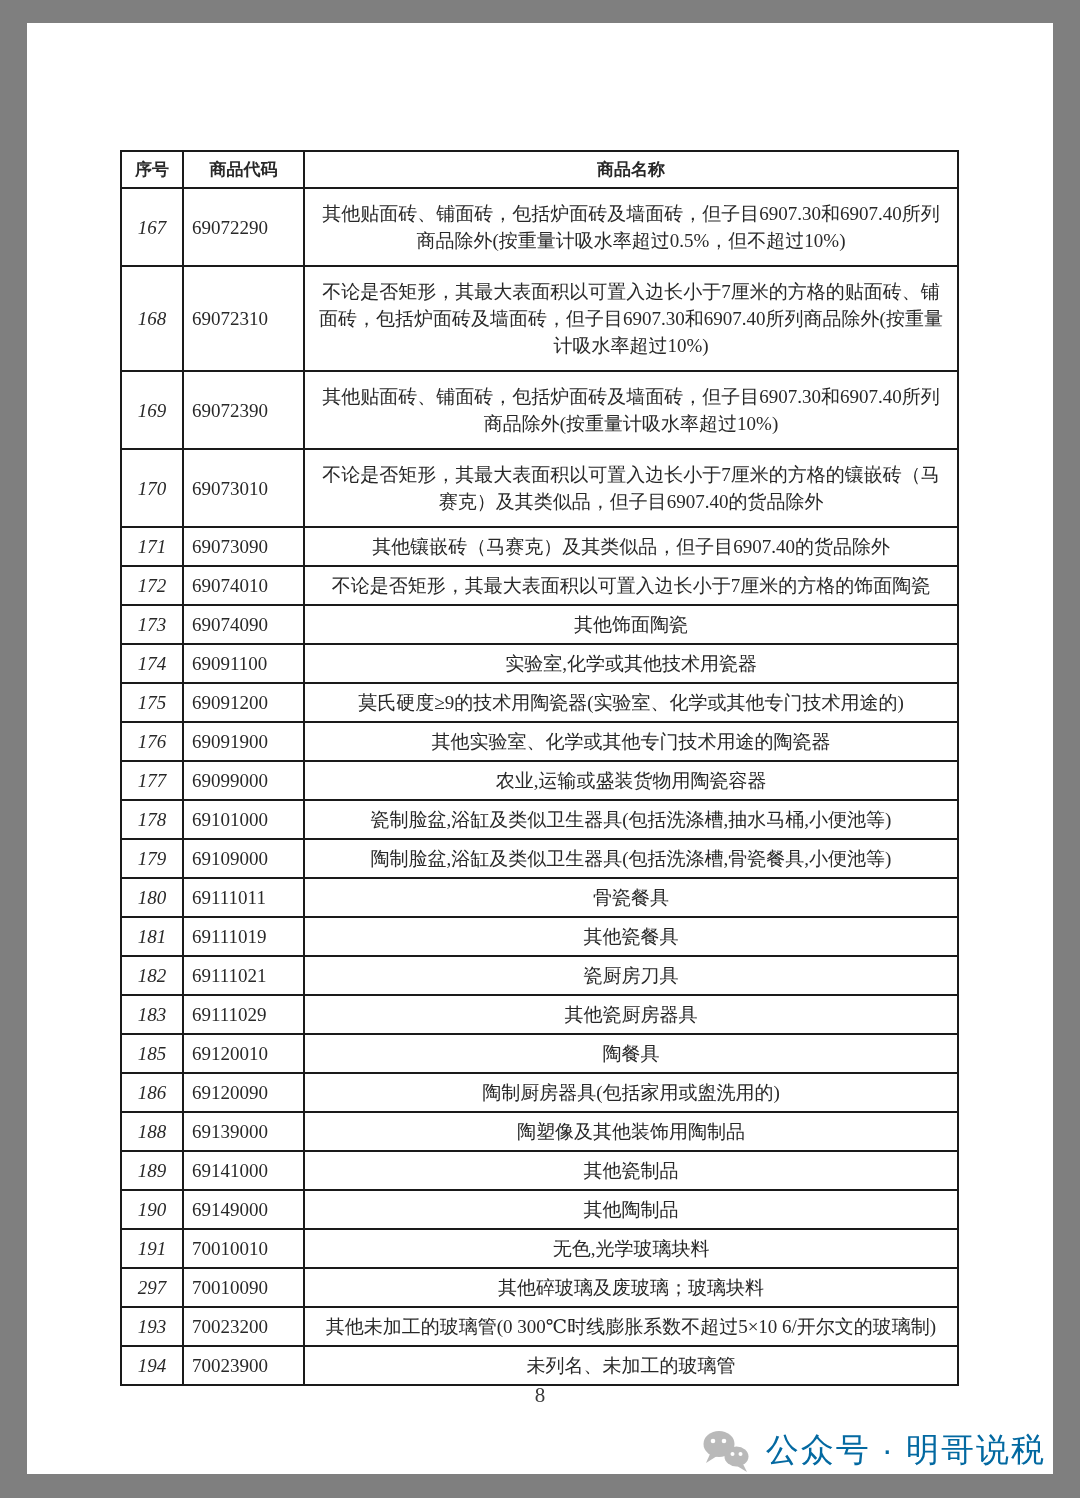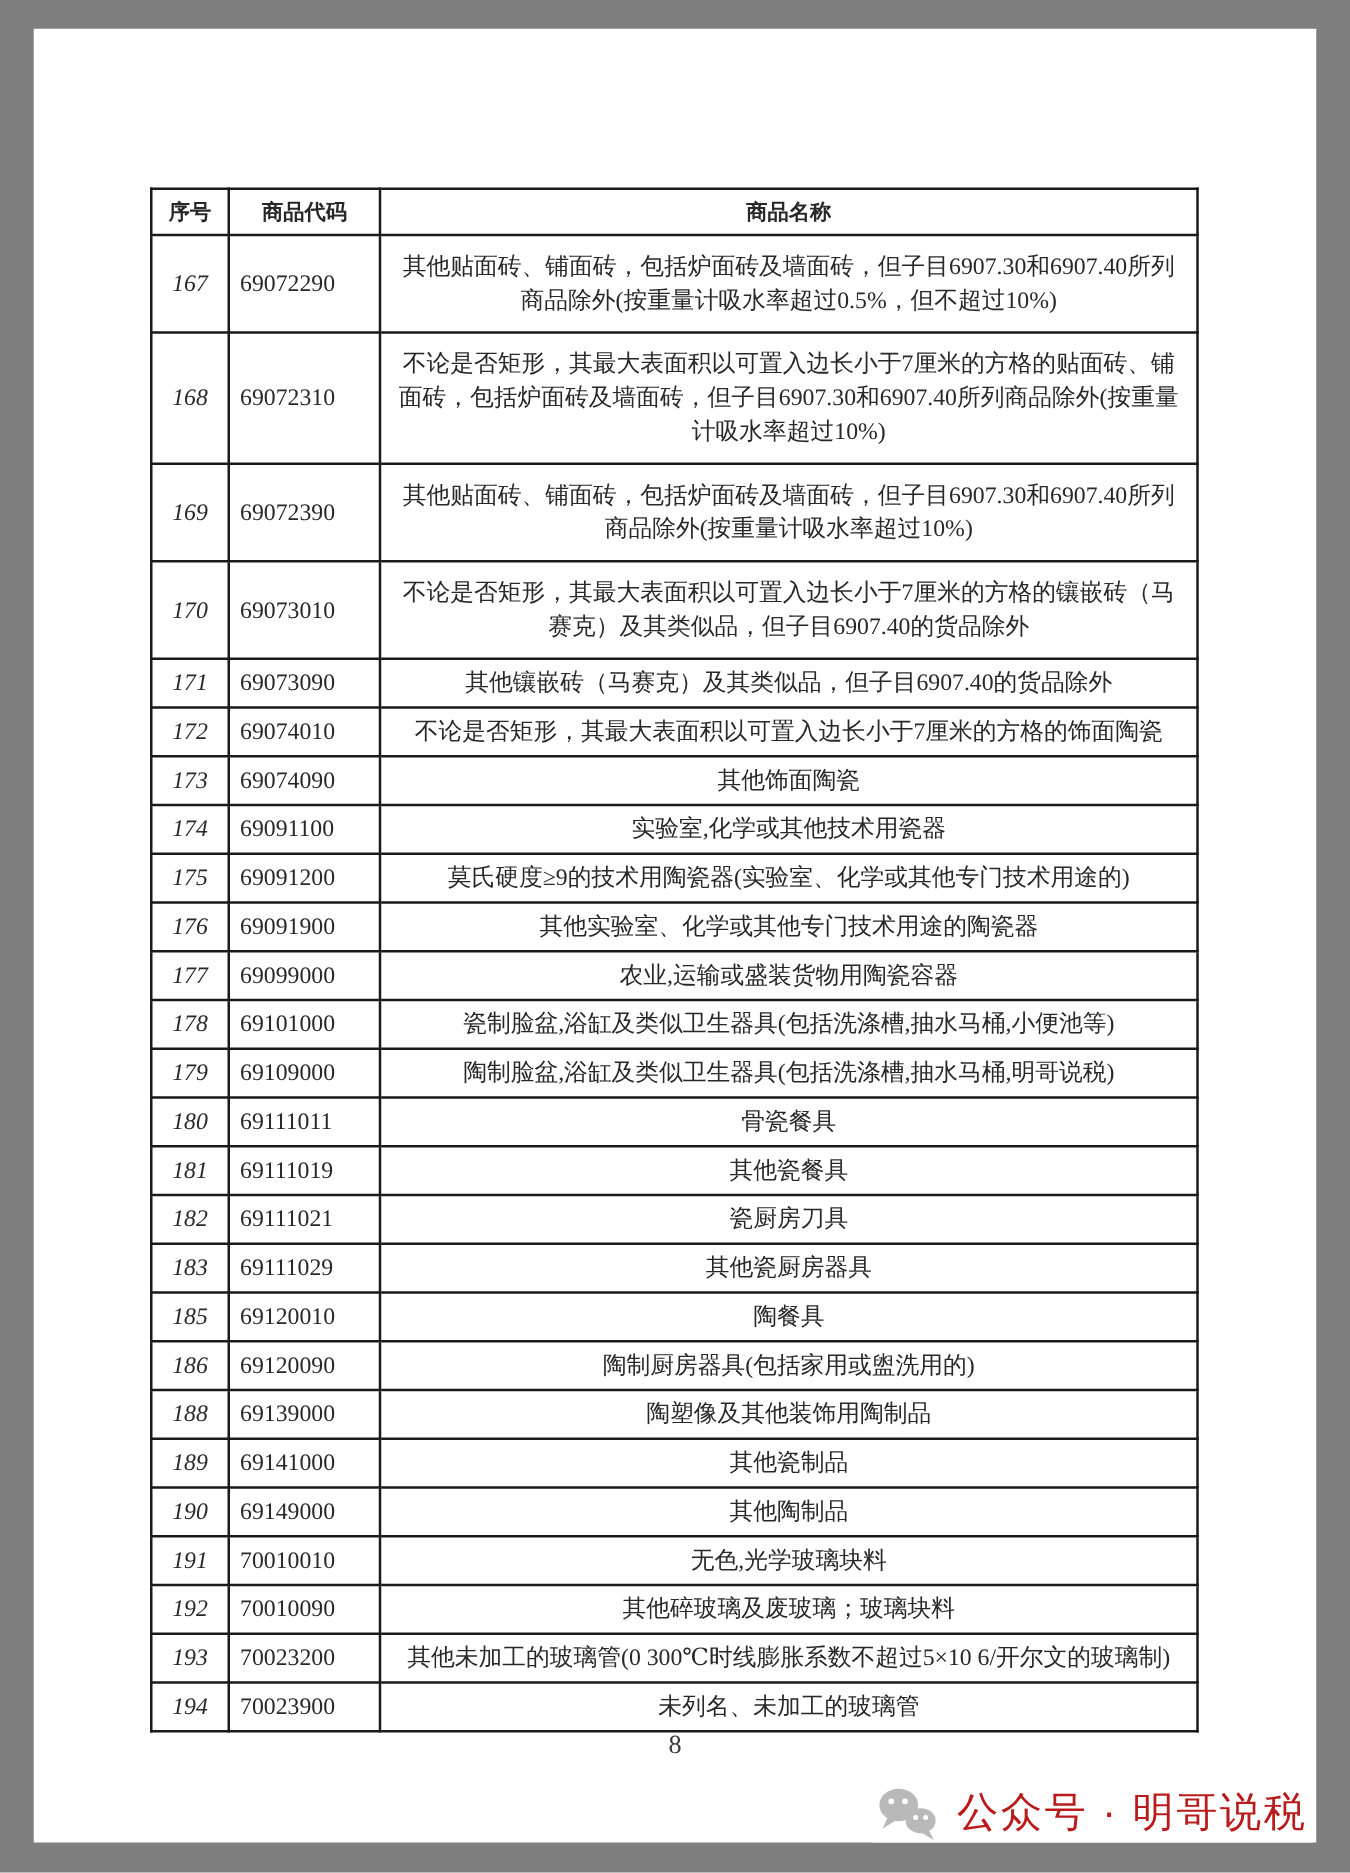--- a/index.html
+++ b/index.html
@@ -62,21 +62,21 @@
     display: flex;
     align-items: center;
     gap: 12px;
     padding-right: 4px;
     background: #ffffff;
   }
   .watermark-text {
     font-family: "Liberation Sans", "DejaVu Sans", sans-serif;
     font-size: 33px;
     letter-spacing: 2px;
-    color: #b91c1c;
+    color: #0369a1;
     white-space: nowrap;
   }
   .wm-icon { display: block; }
 </style>
 </head>
 <body>
 
 <div class="page">
 
   <table class="goods">
@@ -161,21 +161,21 @@
 
   <tr class="single">
     <td class="no">178</td>
     <td class="code">69101000</td>
     <td class="name">瓷制脸盆,浴缸及类似卫生器具(包括洗涤槽,抽水马桶,小便池等)</td>
   </tr>
 
   <tr class="single">
     <td class="no">179</td>
     <td class="code">69109000</td>
-    <td class="name">陶制脸盆,浴缸及类似卫生器具(包括洗涤槽,抽水马桶,明哥说税)</td>
+    <td class="name">陶制脸盆,浴缸及类似卫生器具(包括洗涤槽,骨瓷餐具,小便池等)</td>
   </tr>
 
   <tr class="single">
     <td class="no">180</td>
     <td class="code">69111011</td>
     <td class="name">骨瓷餐具</td>
   </tr>
 
   <tr class="single">
     <td class="no">181</td>
@@ -227,21 +227,21 @@
     <td class="name">其他陶制品</td>
   </tr>
 
   <tr class="single">
     <td class="no">191</td>
     <td class="code">70010010</td>
     <td class="name">无色,光学玻璃块料</td>
   </tr>
 
   <tr class="single">
-    <td class="no">192</td>
+    <td class="no">297</td>
     <td class="code">70010090</td>
     <td class="name">其他碎玻璃及废玻璃；玻璃块料</td>
   </tr>
 
   <tr class="single">
     <td class="no">193</td>
     <td class="code">70023200</td>
     <td class="name">其他未加工的玻璃管(0 300℃时线膨胀系数不超过5×10 6/开尔文的玻璃制)</td>
   </tr>
 

